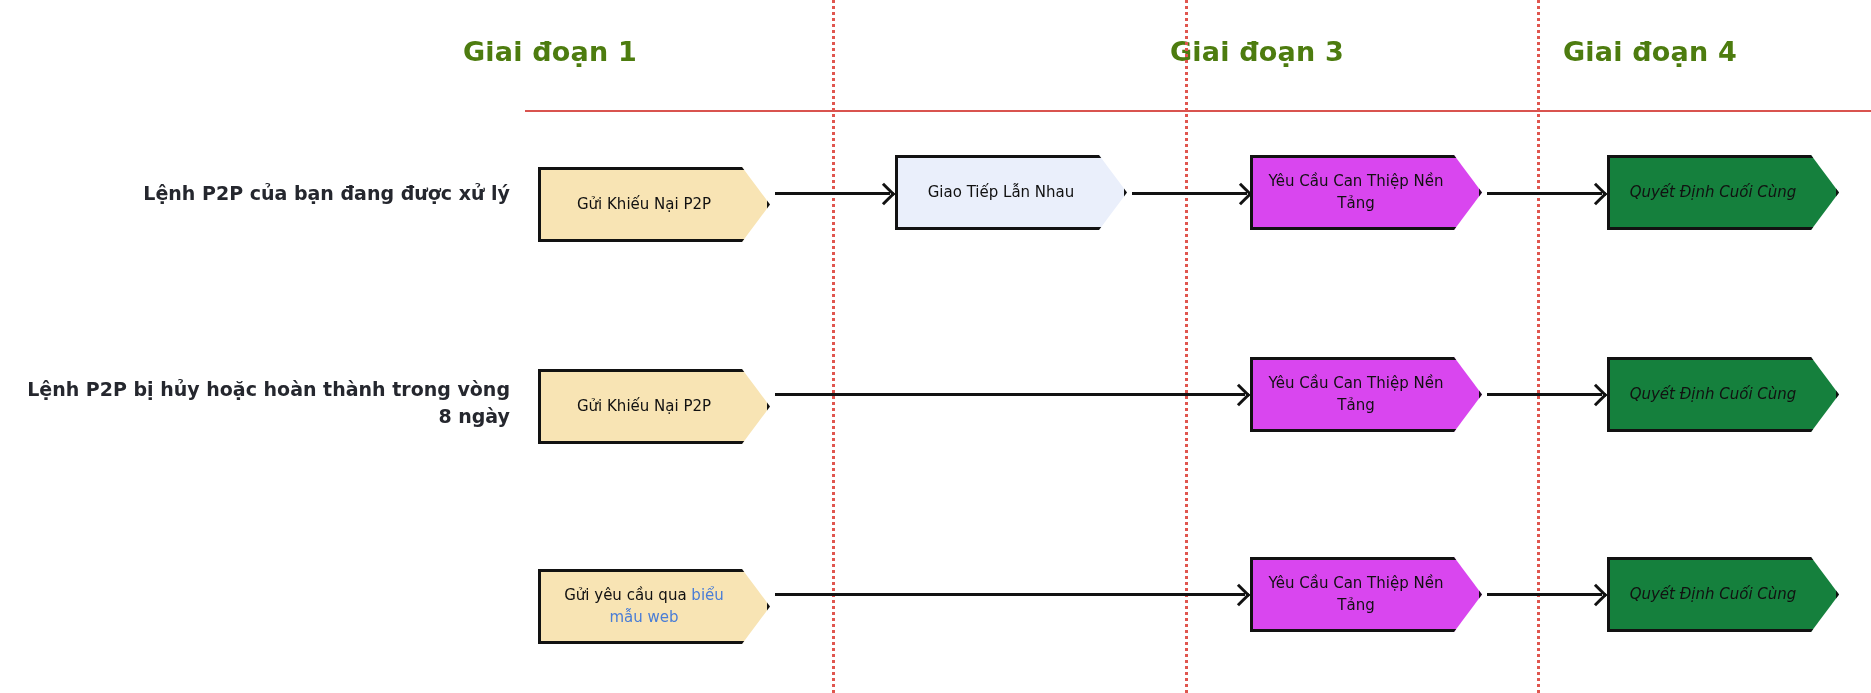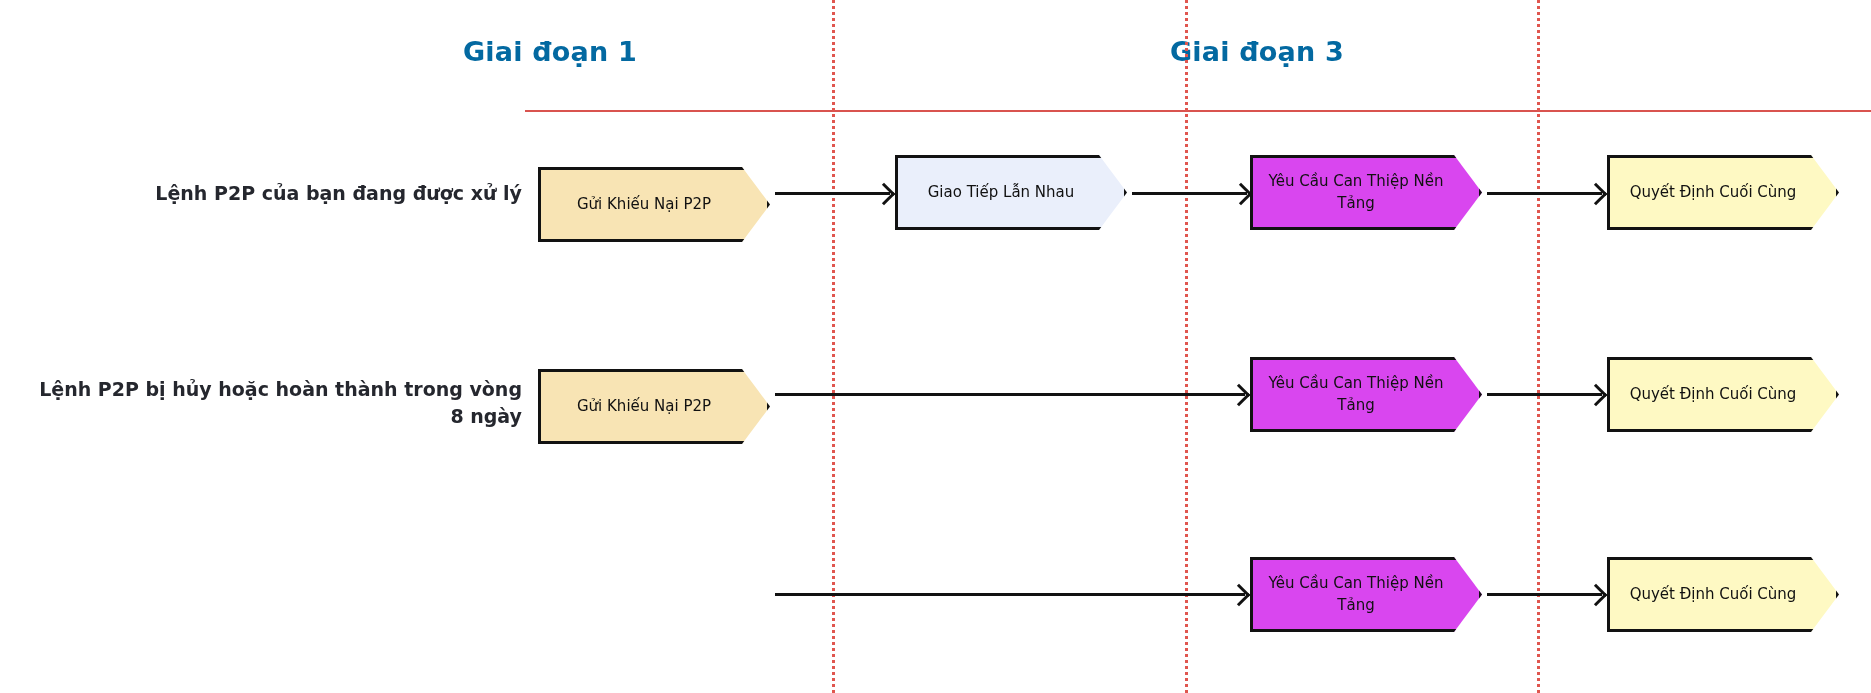--- a/index.html
+++ b/index.html
@@ -16,21 +16,21 @@
     height: 693px;
     background: #ffffff;
     overflow: hidden;
   }
 
   
   .stage-header {
     position: absolute;
     top: 36px;
     text-align: center;
-    color: #0369a1;
+    color: #4d7c0f;
     font-size: 27px;
     font-weight: bold;
     letter-spacing: 0.2px;
     white-space: nowrap;
   }
   .header-rule {
     position: absolute;
     left: 525px;
     top: 110px;
     width: 1346px;
@@ -50,21 +50,20 @@
   
   .row-label {
     position: absolute;
     color: #25272e;
     font-size: 19px;
     font-weight: bold;
     text-align: right;
     line-height: 1.42;
     width: 500px;
     left: 10px;
-    margin-left: 12px;
   }
   .row-label.centered {
     text-align: center;
     left: 0;
     width: 520px;
   }
 
   
   .chevron {
     position: absolute;
@@ -76,21 +75,21 @@
     font-size: 15px;
     color: #111111;
     line-height: 1.45;
     padding: 4px 34px 4px 14px;
     border: 3px solid #121212;
     clip-path: polygon(0 0, calc(100% - 28px) 0, 100% 50%, calc(100% - 28px) 100%, 0 100%);
   }
   .chevron.cream  { background: #f8e4b4; margin-top: 12px; }
   .chevron.blue   { background: #eaeffb; }
   .chevron.pink   { background: #d946ef; }
-  .chevron.green  { background: #fef9c3; }
+  .chevron.green  { background: #15803d; font-style: italic; }
 
   .link-text { color: #4a7dd6; }
 
   
   .connector {
     position: absolute;
     height: 3px;
     background: #121212;
   }
   .connector::after {
@@ -105,20 +104,21 @@
     transform: translateY(-50%) rotate(45deg);
   }
 </style>
 </head>
 <body>
 
 <div id="canvas">
 
   <div class="stage-header" style="left:445px; width:210px;">Giai đoạn 1</div>
   <div class="stage-header" style="left:1152px; width:210px;text-align:center;">Giai đoạn 3</div>
+  <div class="stage-header" style="left:1545px; width:210px;">Giai đoạn 4</div>
 
   <div class="header-rule"></div>
 
   <div class="divider" style="left:832px;"></div>
   <div class="divider" style="left:1185px;"></div>
   <div class="divider" style="left:1537px;"></div>
 
   <div class="row-label" style="top:180px;">Lệnh P2P của bạn đang được xử lý</div>
 
   <div class="chevron cream" style="left:538px; top:155px; width:232px; height:75px;">Gửi Khiếu Nại P2P</div>
@@ -141,20 +141,25 @@
 
   <div class="connector" style="left:775px; top:393px; width:470px;"></div>
 
   <div class="chevron pink" style="left:1250px; top:357px; width:232px; height:75px;">Yêu Cầu Can Thiệp Nền Tảng</div>
 
   <div class="connector" style="left:1487px; top:393px; width:115px;"></div>
 
   <div class="chevron green" style="left:1607px; top:357px; width:232px; height:75px;">Quyết Định Cuối Cùng</div>
 
 
+  <div class="chevron cream" style="left:538px; top:557px; width:232px; height:75px;">
+    <span>
+      <span>Gửi yêu cầu qua </span><span class="link-text">biểu mẫu web</span>
+    </span>
+  </div>
 
   <div class="connector" style="left:775px; top:593px; width:470px;"></div>
 
   <div class="chevron pink" style="left:1250px; top:557px; width:232px; height:75px;">Yêu Cầu Can Thiệp Nền Tảng</div>
 
   <div class="connector" style="left:1487px; top:593px; width:115px;"></div>
 
   <div class="chevron green" style="left:1607px; top:557px; width:232px; height:75px;">Quyết Định Cuối Cùng</div>
 
 </div>

